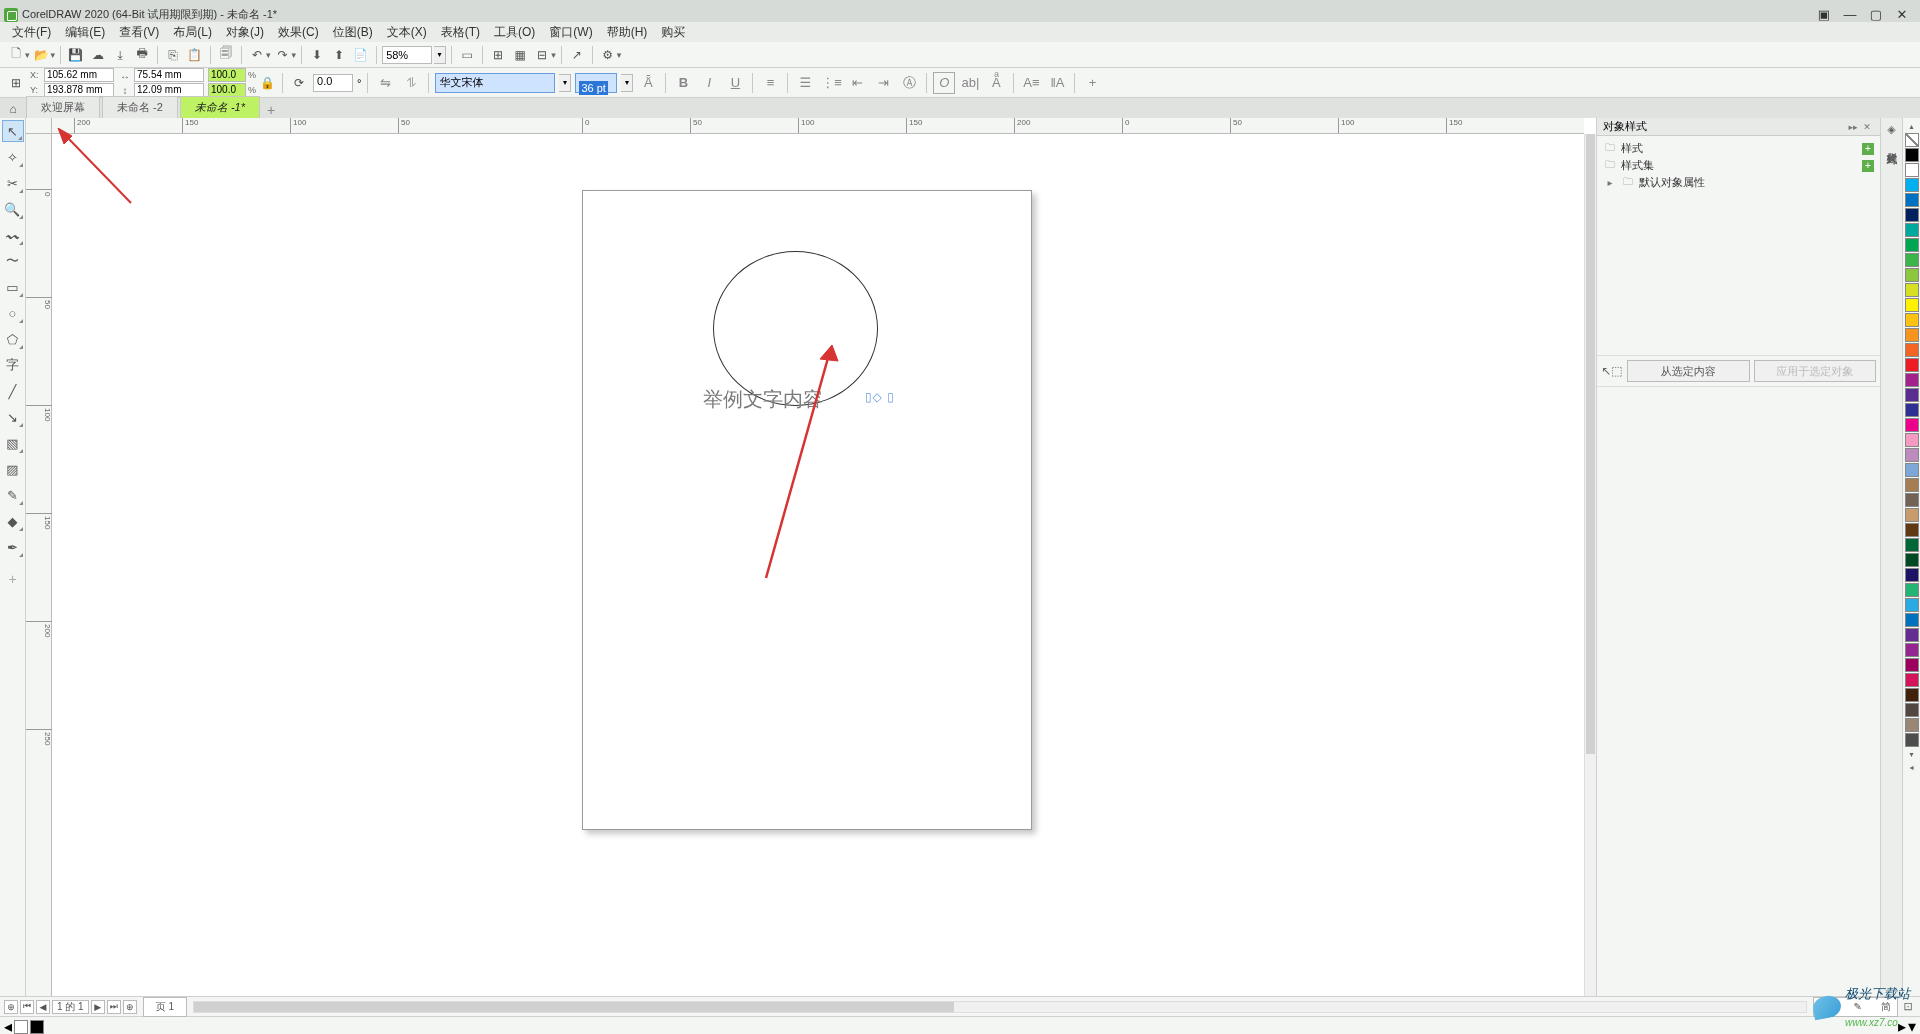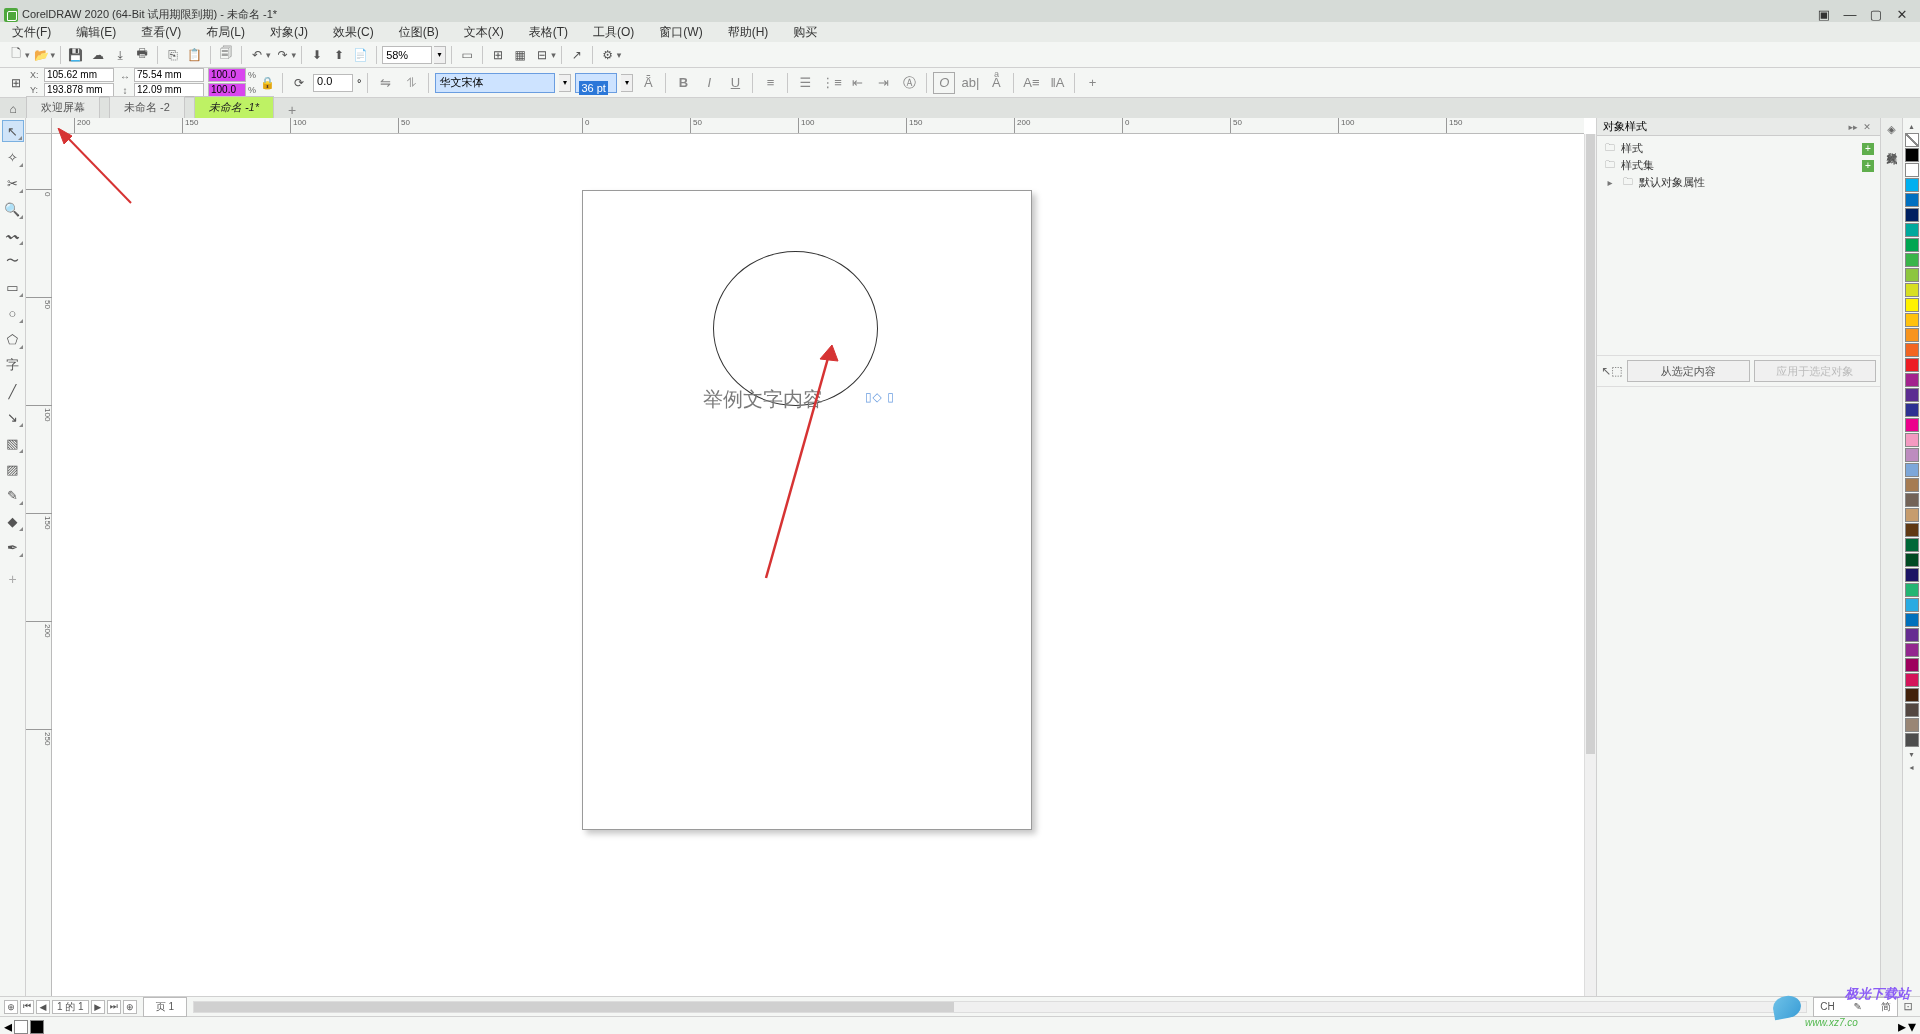--- a/index.html
+++ b/index.html
@@ -7,52 +7,52 @@
 
 
 .title-bar { height: 22px; background: #d6dbd7; display: flex; align-items: flex-end; padding: 0 4px; font-size: 11px; color: #333; }
 .title-bar .logo { width: 14px; height: 14px; background: #4fa83d; border-radius: 2px; margin-right: 4px; position: relative; }
 .title-bar .logo::after { content: ""; position: absolute; left: 3px; top: 3px; width: 8px; height: 8px; border: 1px solid #fff; border-radius: 2px 0 2px 0; }
 .title-bar .spacer { flex: 1; }
 .title-controls { display: flex; gap: 10px; margin-right: 6px; }
 .title-controls span { width: 16px; height: 16px; display: inline-flex; align-items: center; justify-content: center; font-size: 13px; cursor: pointer; }
 
 
-.menu-bar { height: 20px; background: #e9ece9; display: flex; align-items: center; padding: 0 6px; font-size: 12px; color: #333; gap: 13px; }
+.menu-bar { height: 20px; background: #e9ece9; display: flex; align-items: center; padding: 0 6px; font-size: 12px; color: #333; gap: 2px; }
 .menu-bar span { padding: 2px 6px; cursor: pointer; }
 
 
 .toolbar { height: 26px; background: #f4f6f4; border-bottom: 1px solid #d0d0d0; display: flex; align-items: center; padding: 0 6px; gap: 2px; }
 .tbtn { width: 20px; height: 20px; display: inline-flex; align-items: center; justify-content: center; font-size: 12px; color: #555; cursor: pointer; border: 1px solid transparent; }
 .tsep { width: 1px; height: 18px; background: #c8c8c8; margin: 0 3px; }
 .tdrop { font-size: 9px; color: #666; margin-left: -3px; }
 .zoom-box { width: 50px; height: 18px; font-size: 11px; border: 1px solid #bbb; padding: 0 3px; display: inline-flex; align-items: center; background: #fff; }
 .zoom-drop { width: 12px; height: 18px; border: 1px solid #bbb; border-left: none; display: inline-flex; align-items: center; justify-content: center; font-size: 8px; background: #f0f0f0; }
 
 
 .prop-bar { height: 30px; background: #f4f6f4; border-bottom: 1px solid #d0d0d0; display: flex; align-items: center; padding: 0 6px; gap: 4px; font-size: 11px; }
 .prop-group { display: flex; flex-direction: column; gap: 1px; }
 .prop-row { display: flex; align-items: center; gap: 2px; }
 .xy-label { width: 12px; font-size: 9px; color: #666; }
 .xy-input { width: 70px; height: 14px; font-size: 10px; border: 1px solid #bbb; padding: 0 2px; background: #fff; }
 .wh-icon { width: 14px; font-size: 10px; color: #666; text-align: center; }
-.pct-input { width: 38px; height: 14px; font-size: 10px; border: 1px solid #bbb; padding: 0 2px; background: #d946ef; }
+.pct-input { width: 38px; height: 14px; font-size: 10px; border: 1px solid #bbb; padding: 0 2px; background: #bef264; }
 .pct-label { font-size: 9px; color: #666; }
 .lock-icon { width: 16px; height: 28px; display: flex; align-items: center; justify-content: center; font-size: 12px; color: #666; }
 .rot-input { width: 40px; height: 18px; font-size: 11px; border: 1px solid #bbb; padding: 0 3px; background: #fff; }
 .font-combo { width: 120px; height: 20px; font-size: 11px; border: 1px solid #6a9de0; padding: 0 3px; background: #cde3ff; display: inline-flex; align-items: center; }
 .font-size { width: 42px; height: 20px; font-size: 11px; border: 1px solid #6a9de0; padding: 0 3px; background: #cde3ff; color: #fff; display: inline-flex; align-items: center; }
 .font-size span { background: #2b77d8; padding: 1px 2px; margin-top: 11px; }
 .pbtn { width: 22px; height: 22px; display: inline-flex; align-items: center; justify-content: center; font-size: 13px; color: #888; cursor: pointer; }
 .psep { width: 1px; height: 20px; background: #c8c8c8; margin: 0 2px; }
 
 
 .doc-tabs { height: 20px; background: #dfe2df; display: flex; align-items: flex-end; padding-left: 26px; font-size: 11px; }
 .home-tab { position: absolute; left: 4px; width: 18px; height: 18px; display: flex; align-items: center; justify-content: center; font-size: 12px; color: #555; }
-.doc-tab { padding: 3px 14px; background: #e8eae8; border: 1px solid #c8c8c8; border-bottom: none; margin-right: 9px; cursor: pointer; color: #555; }
+.doc-tab { padding: 3px 14px; background: #e8eae8; border: 1px solid #c8c8c8; border-bottom: none; margin-right: 2px; cursor: pointer; color: #555; }
 .doc-tab.active { background: #bef264; color: #222; font-style: italic; }
 .add-tab { width: 18px; height: 16px; display: flex; align-items: center; justify-content: center; color: #888; font-size: 14px; cursor: pointer; }
 
 
 .main { display: flex; height: calc(1034px - 22px - 20px - 26px - 30px - 20px - 20px - 18px); }
 
 
 .toolbox { width: 26px; background: #f4f6f4; border-right: 1px solid #d0d0d0; display: flex; flex-direction: column; align-items: center; padding-top: 2px; gap: 4px; }
 .tool { width: 22px; height: 22px; display: flex; align-items: center; justify-content: center; font-size: 13px; color: #555; cursor: pointer; position: relative; }
 .tool.active { background: #d0e4f8; border: 1px solid #7ab0e0; }
@@ -112,21 +112,21 @@
 .lang-ind { padding: 2px 6px; border: 1px solid #bbb; background: #fff; display: flex; align-items: center; gap: 19px; }
 .nav-icon { width: 16px; height: 16px; display: flex; align-items: center; justify-content: center; font-size: 11px; color: #666; }
 
 
 .bottom-colors { height: 20px; background: #f4f6f4; border-top: 1px solid #d0d0d0; display: flex; align-items: center; padding: 0 4px; gap: 2px; }
 .bswatch { width: 14px; height: 14px; border: 1px solid #888; }
 
 
 .watermark { position: absolute; right: 10px; bottom: 6px; font-size: 13px; font-style: italic; display: flex; align-items: center; gap: 4px; }
 .watermark .wlogo { width: 28px; height: 22px; background: linear-gradient(135deg, #6fc2e8, #3a9dd6); border-radius: 50% 50% 50% 0; transform: rotate(-10deg); }
-.watermark .wtext1 { color: #8b5cf6; font-weight: bold; margin-left: 40px; }
+.watermark .wtext1 { color: #0c4a6e; font-weight: normal; }
 .watermark .wtext2 { color: #52b84e; font-size: 10px; margin-top: 14px; }
 
 svg line, svg polygon { stroke: #d63333; fill: #d63333; }
 </style>
 </head>
 <body>
 
 <div class="title-bar">
   <span class="logo"></span>
   <span>CorelDRAW 2020 (64-Bit 试用期限到期) - 未命名 -1*</span>

